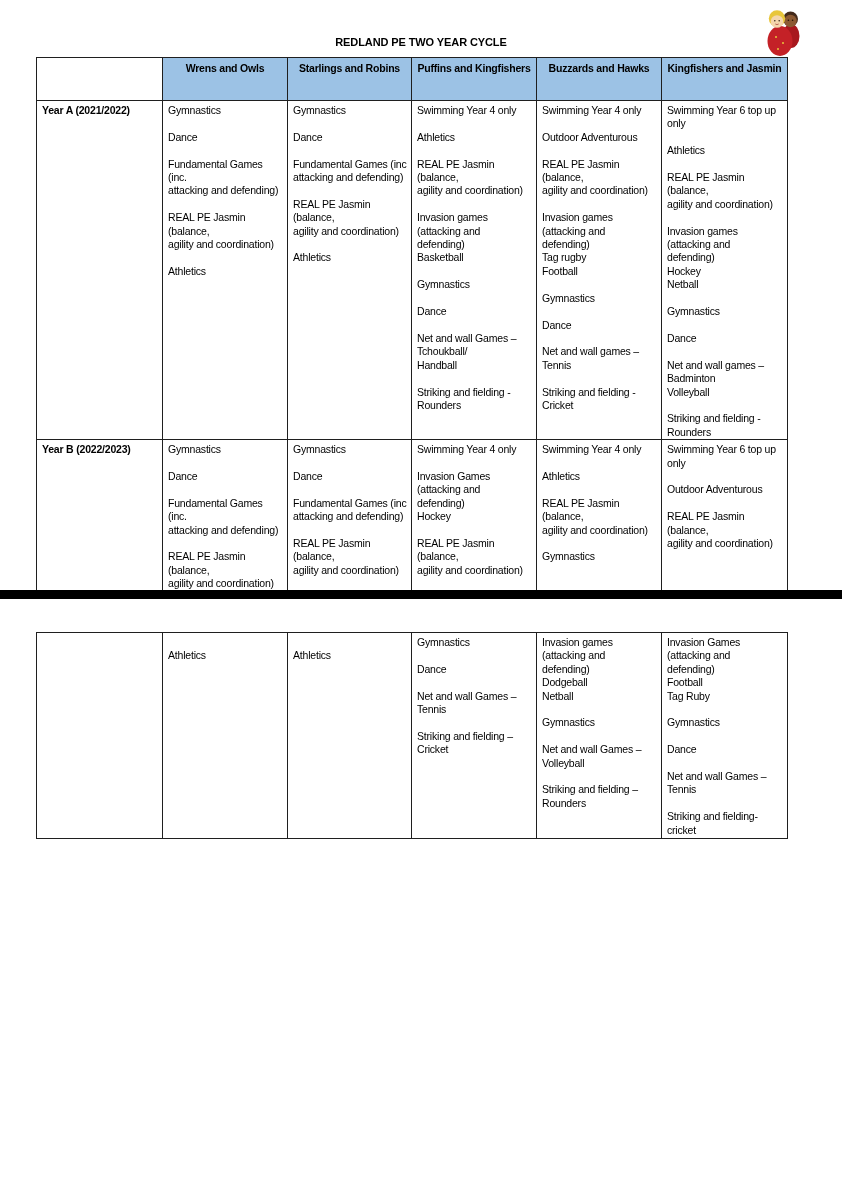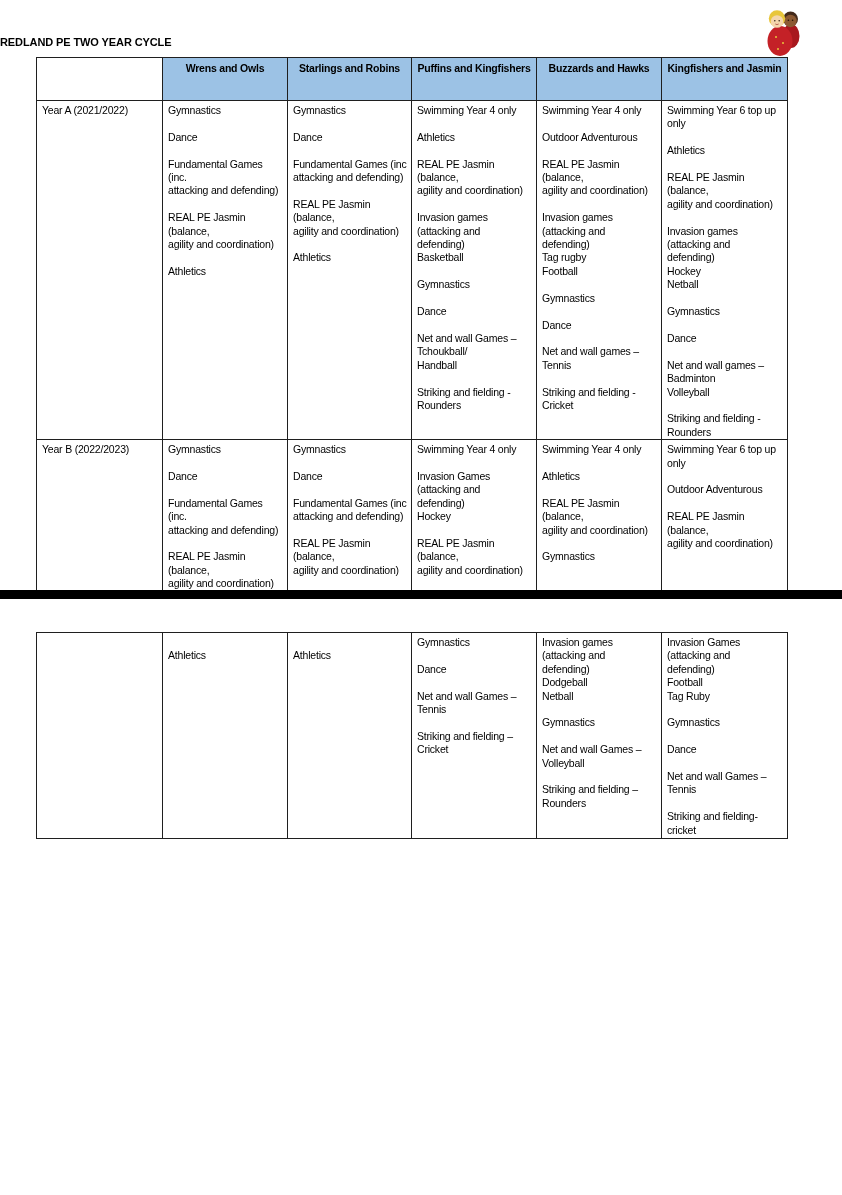--- a/index.html
+++ b/index.html
@@ -1,41 +1,41 @@
 <!DOCTYPE html>
 <html style="--header-bg: #9CC2E5; --table-border: #1F1F1F; --page-break: #000000; --logo-red: #C42127; --logo-red-dark: #A8181E; --logo-hair-blonde: #E8C63B; --logo-skin-light: #F4D6AC; --logo-skin-brown: #8C5A33; --logo-hair-brown: #42291A;"><head>
 <meta charset="utf-8">
 <style>
   html,body{margin:0;padding:0;background:#fff;}
   .page{
     position:relative;width:842px;height:1195px;background:#fff;overflow:hidden;
     font-family:"Liberation Sans",sans-serif;color:#000;
   }
   .doc-title{
-    position:absolute;top:36px;left:0;right:0;text-align:left;
+    position:absolute;top:36px;left:0;right:0;text-align:center;
     font-size:11px;font-weight:700;letter-spacing:-0.1px;
   }
   .logo{position:absolute;left:763px;top:7px;width:40px;height:52px;}
   table.t{
     position:absolute;left:36px;border-collapse:collapse;table-layout:fixed;
     width:751px;font-size:10.5px;line-height:13.4px;letter-spacing:-0.2px;
   }
   #t1{top:57px;}
   #t2{top:632px;}
   table.t td, table.t th{
     border:1px solid var(--table-border,#1f1f1f);
     vertical-align:top;overflow:hidden;
   }
   th.hdr{
     background:var(--header-bg,#9CC2E5);
     font-size:10.5px;font-weight:700;text-align:center;
     padding:4px 2px 8px 2px;height:30px;
   }
   th.blank{background:#fff;height:30px;}
-  td.lbl{font-weight:400;padding:3px 4px 14px 5px;}
+  td.lbl{font-weight:700;padding:3px 4px 14px 5px;}
   td.cell{padding:3px 3px 0 5px;white-space:pre-line;}
   .pagebreak{
     position:absolute;left:0;top:590px;width:842px;height:9px;
     background:var(--page-break,#000);
   }
 </style>
 </head>
 <body>
 
 <div class="page">

